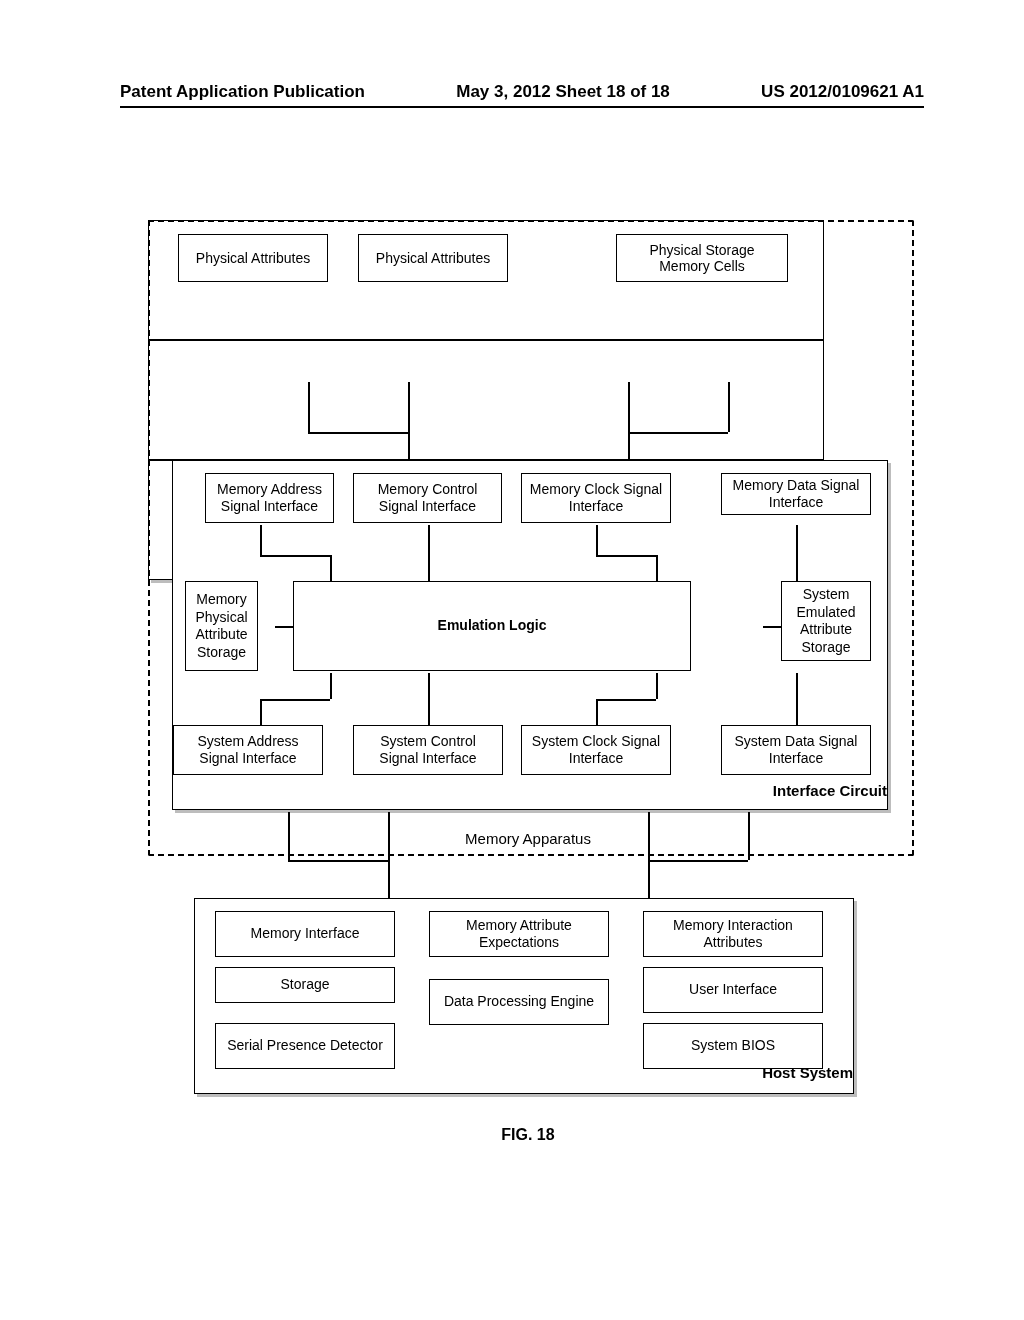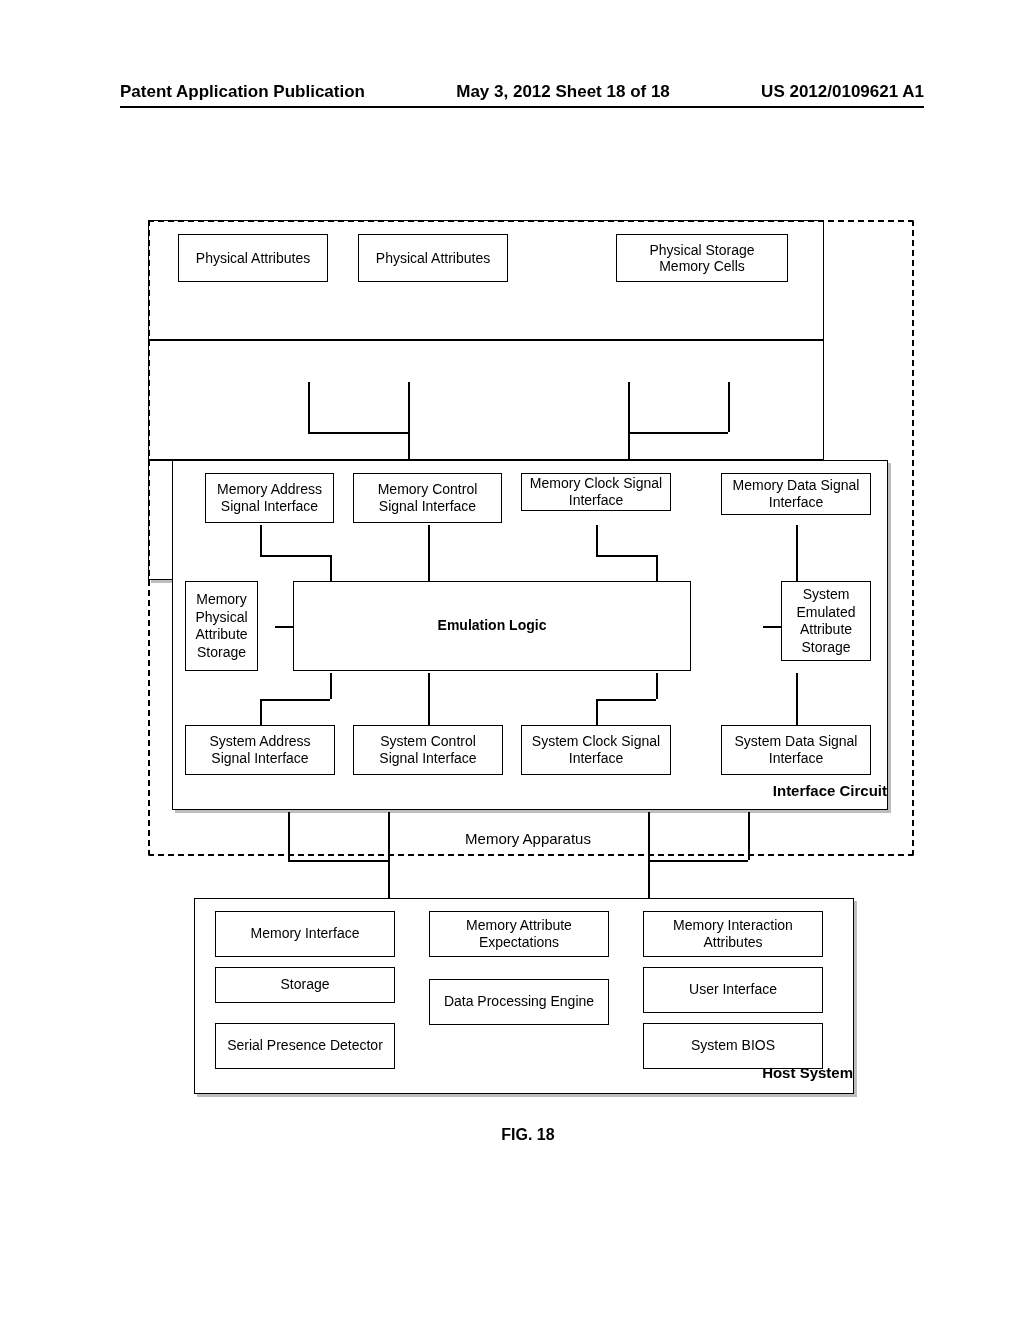--- a/index.html
+++ b/index.html
@@ -128,21 +128,21 @@
     <div class="line vline" style="left:260px; top:162px; height:80px;"></div>
 
     <div class="line vline" style="left:480px; top:162px; height:80px;"></div>
     <div class="line hline" style="left:480px; top:212px; width:100px;"></div>
     <div class="line vline" style="left:580px; top:162px; height:50px;"></div>
 
     <div class="box shadow" style="left:24px; top:240px; width:716px; height:350px; display:block; padding:0;">
 
       <div class="box" style="left:12px; top:12px; width:129px; height:50px;margin-left:20px;">Memory Address Signal Interface</div>
       <div class="box" style="left:180px; top:12px; width:149px; height:50px;">Memory Control Signal Interface</div>
-      <div class="box" style="left:348px; top:12px; width:150px; height:38px;">Memory Clock Signal Interface</div>
+      <div class="box" style="left:348px; top:12px; width:150px; height:50px;">Memory Clock Signal Interface</div>
       <div class="box" style="left:548px; top:12px; width:150px; height:42px;">Memory Data Signal Interface</div>
 
       <div class="line vline" style="left:87px; top:64px; height:30px;"></div>
       <div class="line hline" style="left:87px; top:94px; width:70px;"></div>
       <div class="line vline" style="left:157px; top:94px; height:26px;"></div>
 
       <div class="line vline" style="left:255px; top:64px; height:56px;"></div>
 
       <div class="line vline" style="left:423px; top:64px; height:30px;"></div>
       <div class="line hline" style="left:423px; top:94px; width:60px;"></div>
@@ -162,21 +162,21 @@
       <div class="line vline" style="left:87px; top:238px; height:26px;"></div>
 
       <div class="line vline" style="left:255px; top:212px; height:52px;"></div>
 
       <div class="line vline" style="left:483px; top:212px; height:26px;"></div>
       <div class="line hline" style="left:423px; top:238px; width:60px;"></div>
       <div class="line vline" style="left:423px; top:238px; height:26px;"></div>
 
       <div class="line vline" style="left:623px; top:212px; height:52px;"></div>
 
-      <div class="box" style="left:12px; top:264px; width:150px; height:50px;">System Address Signal Interface</div>
+      <div class="box" style="left:0; top:264px; width:150px; height:50px;">System Address Signal Interface</div>
       <div class="box" style="left:180px; top:264px; width:150px; height:50px;">System Control Signal Interface</div>
       <div class="box" style="left:348px; top:264px; width:150px; height:50px;">System Clock Signal Interface</div>
       <div class="box" style="left:548px; top:264px; width:150px; height:50px;">System Data Signal Interface</div>
 
       <div class="big-label" style="left:0; right:0; bottom:8px;">Interface Circuit</div>
     </div>
 
     <div class="plain-label" style="left:0; width:760px; top:610px;">Memory Apparatus</div>
 
     <div class="line vline" style="left:140px; top:592px; height:48px;"></div>

